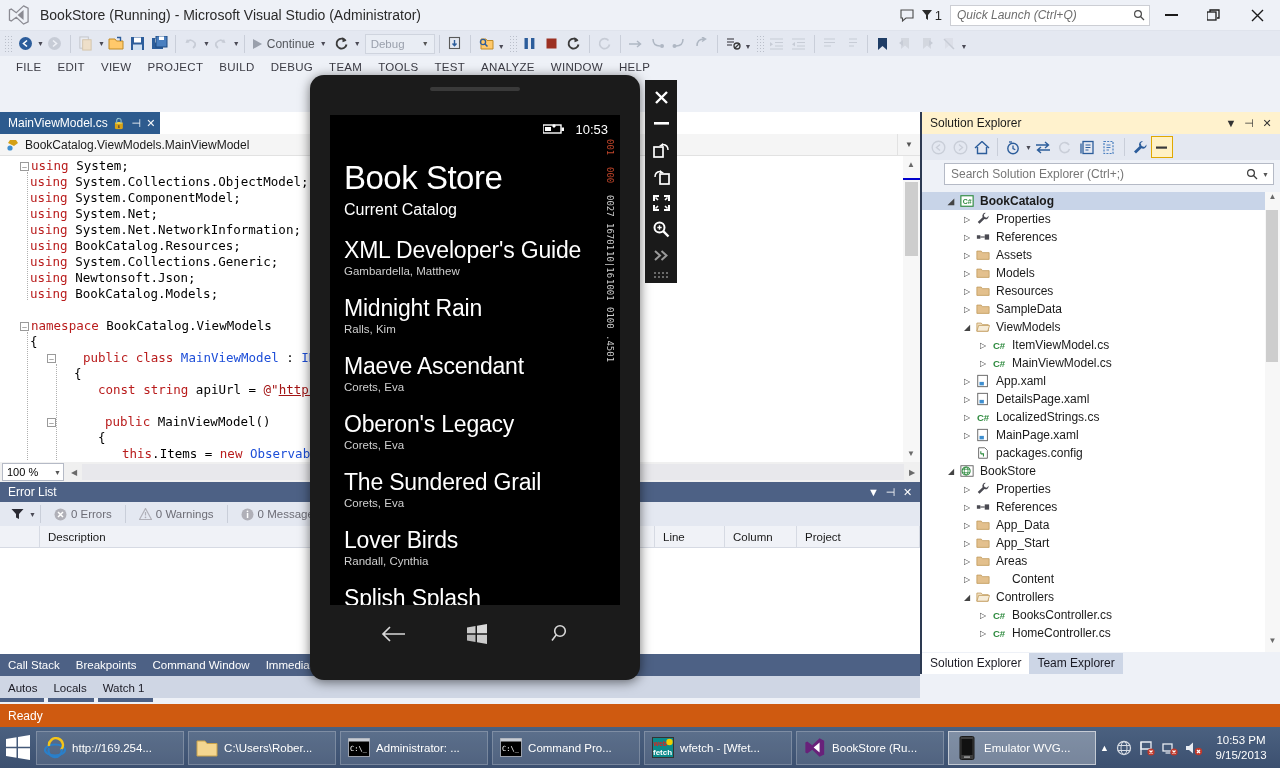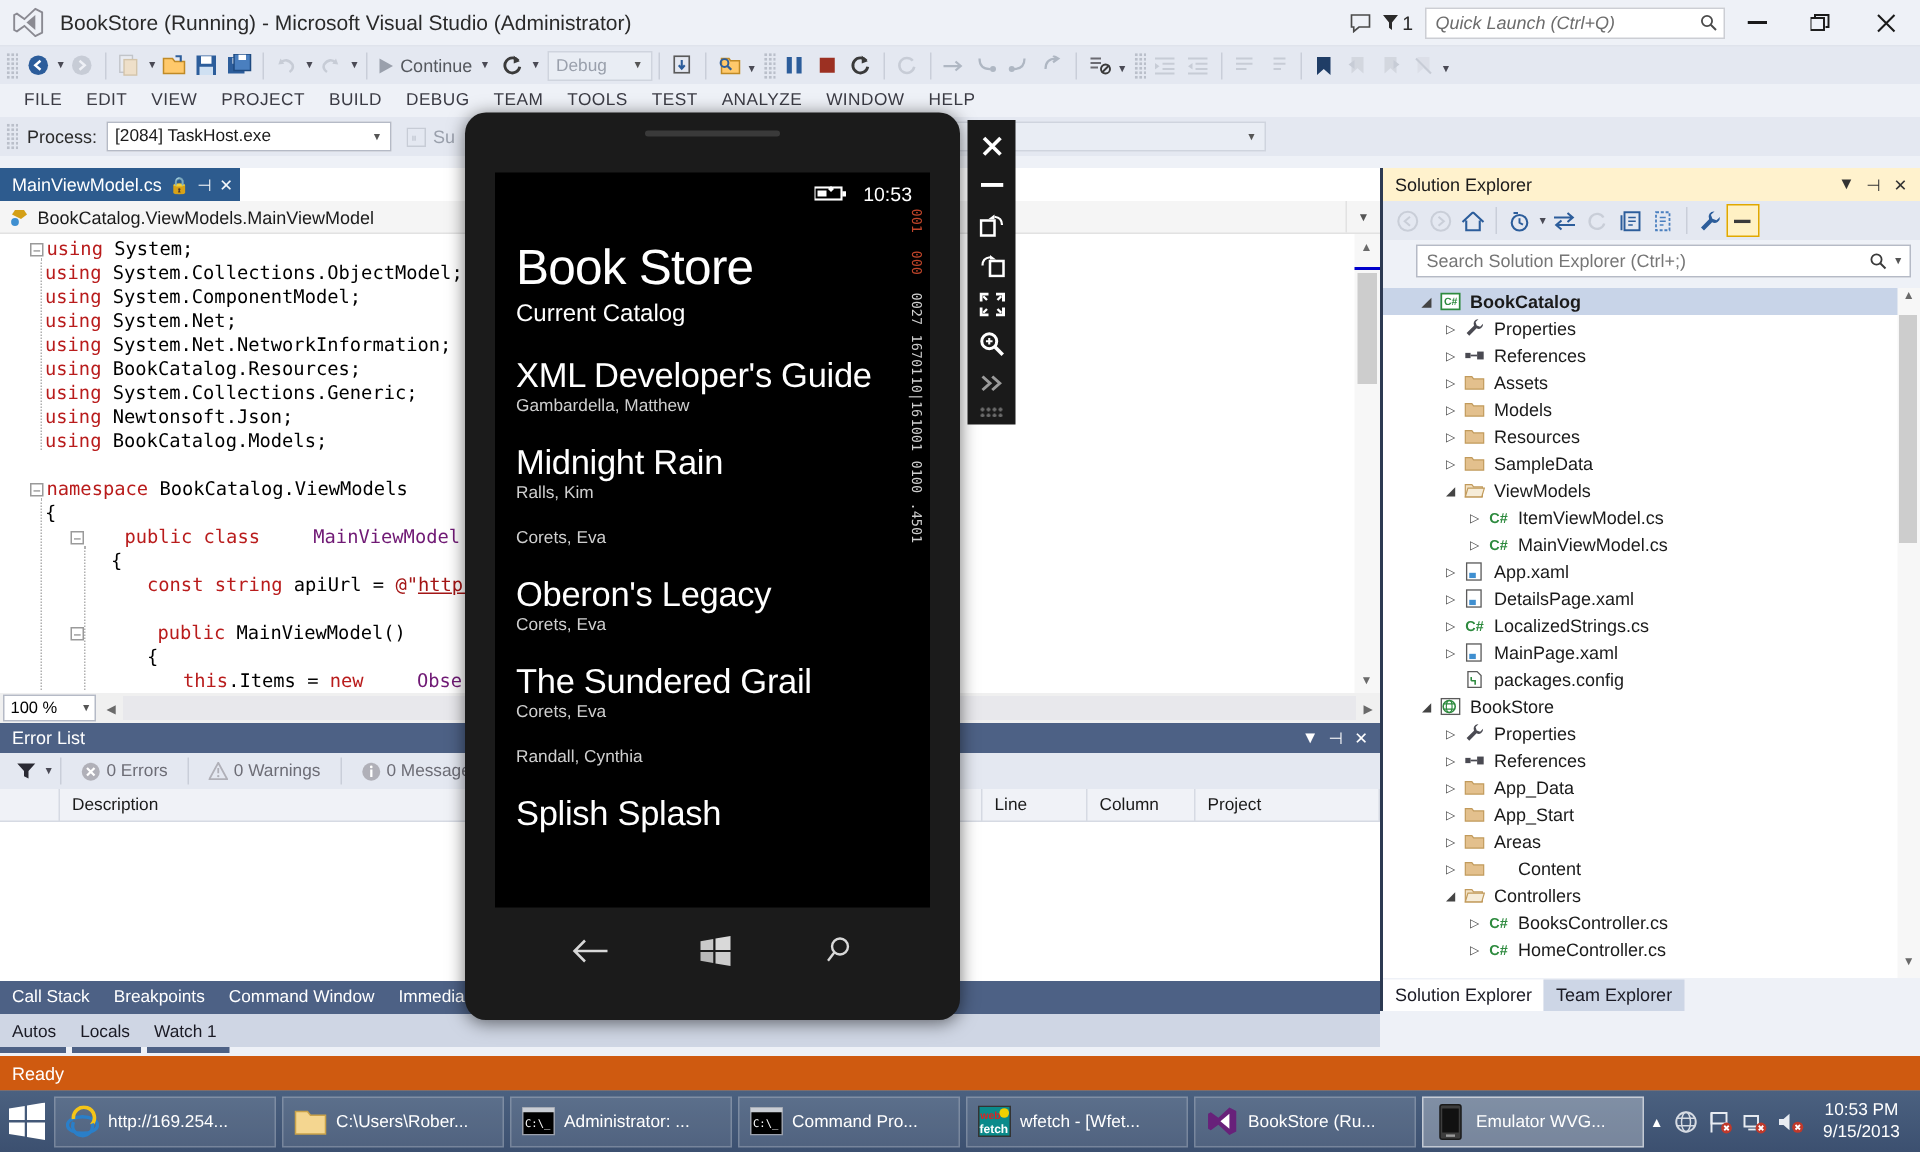--- a/index.html
+++ b/index.html
@@ -76,21 +76,21 @@
   #code-area {
     position:absolute; left:0; top:44px; right:0; bottom:20px; background:#fff;
     display:flex; overflow:hidden;
   }
   #gutter { width:18px; background:#fff; flex:none; }
   #code {
     flex:1; font-family:"DejaVu Sans Mono", monospace; font-size:12.5px; line-height:16px;
     color:#000; padding-top:2px; white-space:pre; position:relative;
   }
   .kw { color:#b91c1c; }
-  .ty { color:#701a75;margin-left:28px; }
+  .ty { color:#1d4ed8; }
   .st { color:#a31515; }
   .lnk { color:#a31515; text-decoration:underline; }
   .fold {
     display:inline-block; width:9px; height:9px; border:1px solid #9a9a9a; color:#555;
     font-size:8px; line-height:7px; text-align:center; vertical-align:middle; margin-right:2px;
     font-family:"Liberation Sans",sans-serif; background:#fff;
   }
   .vline { position:absolute; border-left:1px dotted #b0b0b0; }
   #editor-hscroll {
     position:absolute; left:0; bottom:0; right:0; height:20px; background:#f0f0f0;
@@ -475,40 +475,20 @@
     <span class="menu-item">BUILD</span>
     <span class="menu-item">DEBUG</span>
     <span class="menu-item">TEAM</span>
     <span class="menu-item">TOOLS</span>
     <span class="menu-item">TEST</span>
     <span class="menu-item">ANALYZE</span>
     <span class="menu-item">WINDOW</span>
     <span class="menu-item">HELP</span>
   </div>
 
-  <div id="toolbar2">
-    <div class="grip"></div>
-    <span id="process-label">Process:</span>
-    <div class="combo" style="width:190px">
-      <span class="cv">[2084] TaskHost.exe</span>
-      <span class="ca">▼</span>
-    </div>
-    <div class="tbtn dis" style="margin-left:6px">
-      <svg width="13" height="13" viewBox="0 0 13 13">
-          <rect x="0.5" y="0.5" width="12" height="12" fill="none" stroke="#9aa0ac"></rect>
-          <text x="3" y="9.5" font-size="8" fill="#9aa0ac" font-family="Liberation Sans">⏸</text>
-        </svg>
-    </div>
-    <span style="font-size:12px;color:#9aa0ac">Su</span>
-    <span style="font-size:12px;color:#2a2a2a; margin-left:218px">Stack Frame:</span>
-    <div class="combo dis" style="width:245px; margin-left:6px">
-      <span class="cv"></span>
-      <span class="ca">▼</span>
-    </div>
-  </div>
 
   <div id="editor-wrap">
     <div id="editor-tabstrip">
       <div id="file-tab">
         <span>MainViewModel.cs</span>
         <span class="ti">🔒</span>
         <span class="ti">⊣</span>
         <span class="ti">✕</span>
       </div>
     </div>
@@ -1016,31 +996,33 @@
     <div id="ph-list">
         <div class="bk">
           <div class="bk-t">XML Developer's Guide</div>
           <div class="bk-a">Gambardella, Matthew</div>
         </div>
         <div class="bk">
           <div class="bk-t">Midnight Rain</div>
           <div class="bk-a">Ralls, Kim</div>
         </div>
         <div class="bk">
+          <div class="bk-t">Maeve Ascendant</div>
           <div class="bk-a">Corets, Eva</div>
         </div>
         <div class="bk">
           <div class="bk-t">Oberon's Legacy</div>
           <div class="bk-a">Corets, Eva</div>
         </div>
         <div class="bk">
           <div class="bk-t">The Sundered Grail</div>
           <div class="bk-a">Corets, Eva</div>
         </div>
         <div class="bk">
+          <div class="bk-t">Lover Birds</div>
           <div class="bk-a">Randall, Cynthia</div>
         </div>
         <div class="bk">
           <div class="bk-t">Splish Splash</div>
         </div>
       </div>
     <div id="ph-fps">
         <div style="transform: rotate(90deg); transform-origin: center center; margin-bottom: 16px;">001</div>
         <div style="transform: rotate(90deg); transform-origin: center center; margin-bottom: 16px;">000</div>
         <div class="g" style="transform: rotate(90deg); transform-origin: center center; margin-bottom: 16px;">0027</div>

